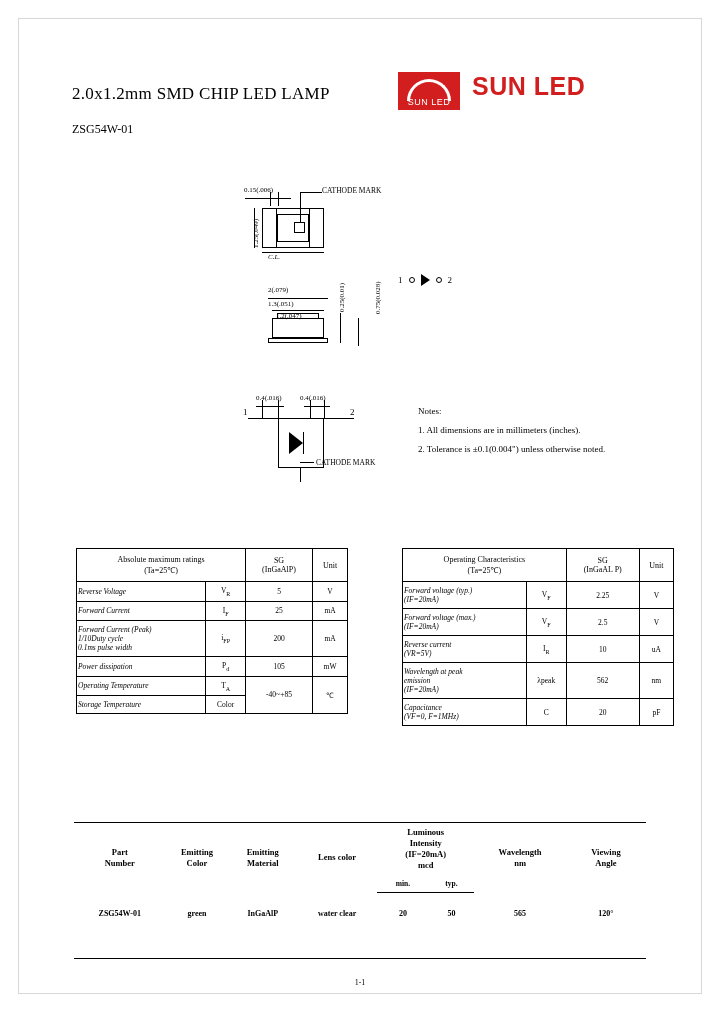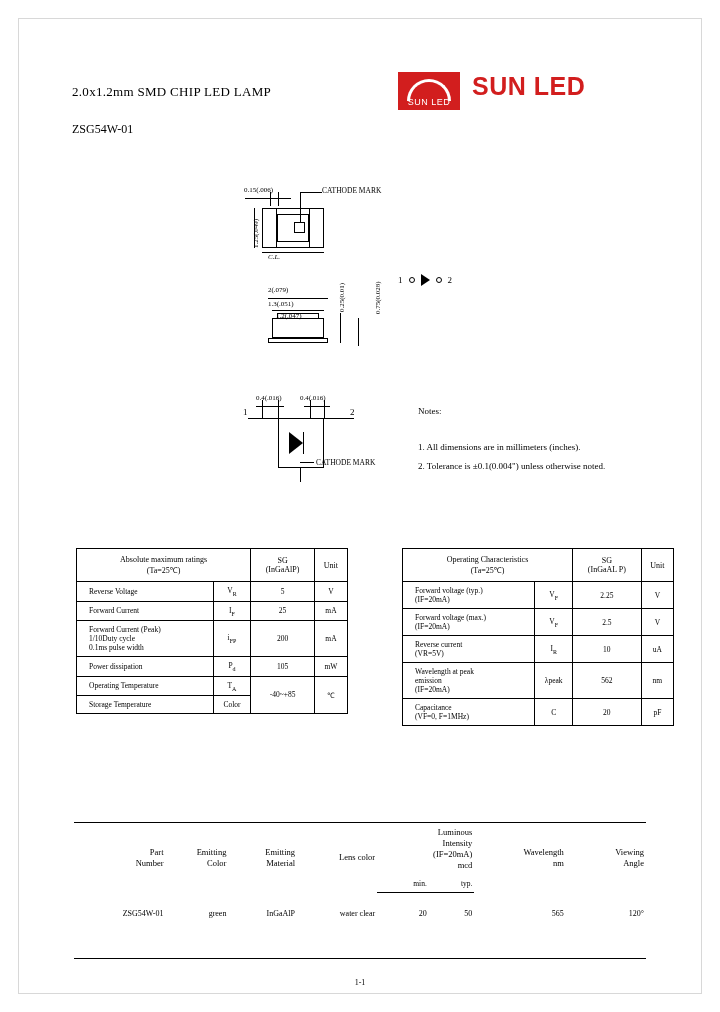--- a/index.html
+++ b/index.html
@@ -25,21 +25,21 @@
     height: 976px;
     border: 1px solid #d8d8d8;
     box-sizing: border-box;
   }
 
   
   .doc-title {
     position: absolute;
     left: 72px;
     top: 84px;
-    font-size: 13px;
+    font-size: 17px;
     color: #000;
     letter-spacing: 0.3px;
   }
   .part-no-head {
     position: absolute;
     left: 72px;
     top: 122px;
     font-size: 12px;
     color: #000;
   }
@@ -244,57 +244,57 @@
 
   
   .notes {
     position: absolute;
     left: 418px;
     top: 232px;
     font-size: 9px;
     line-height: 19px;
     color: #000;
   }
-  .notes .nt-title { margin-bottom: 17px; }
+  .notes .nt-title { margin-bottom: 0; }
 
   
   .tbl {
     position: absolute;
     border-collapse: collapse;
     font-size: 7.5px;
     color: #000;
   }
   .tbl td, .tbl th {
     border: 1px solid #000;
     padding: 4px 3px;
     vertical-align: middle;
     font-weight: normal;
   }
   .tbl .hdr { text-align: center; padding: 6px 3px; font-size: 8px; }
   .tbl .c { text-align: center; }
-  .tbl .l { text-align: left; padding-left: 12px; }
+  .tbl .l { text-align: left; padding-left: 1px; font-style: italic; }
   .sub { font-size: 6px; vertical-align: sub; }
 
   #abs-max-table { left: 76px; top: 548px; width: 272px; border-radius: 14px; }
   #op-char-table { left: 372px; top: 548px; width: 272px; margin-left: 30px; }
 
   
   .btbl {
     position: absolute;
     left: 74px;
     top: 822px;
     width: 572px;
     border-collapse: collapse;
     font-size: 8px;
     color: #000;
   }
   .btbl td, .btbl th {
     padding: 4px 2px;
-    text-align: right;
-    font-weight: normal;
+    text-align: center;
+    font-weight: bold;
     vertical-align: middle;
   }
   .btbl .top-rule { border-top: 1px solid #000; }
   .btbl .mid-rule { border-bottom: 1px solid #000; }
   .btbl .hd { font-size: 8.5px; line-height: 11px; }
   .btbl .sm { font-size: 7.5px; }
 
   .footer-rule {
     position: absolute;
     left: 74px;

